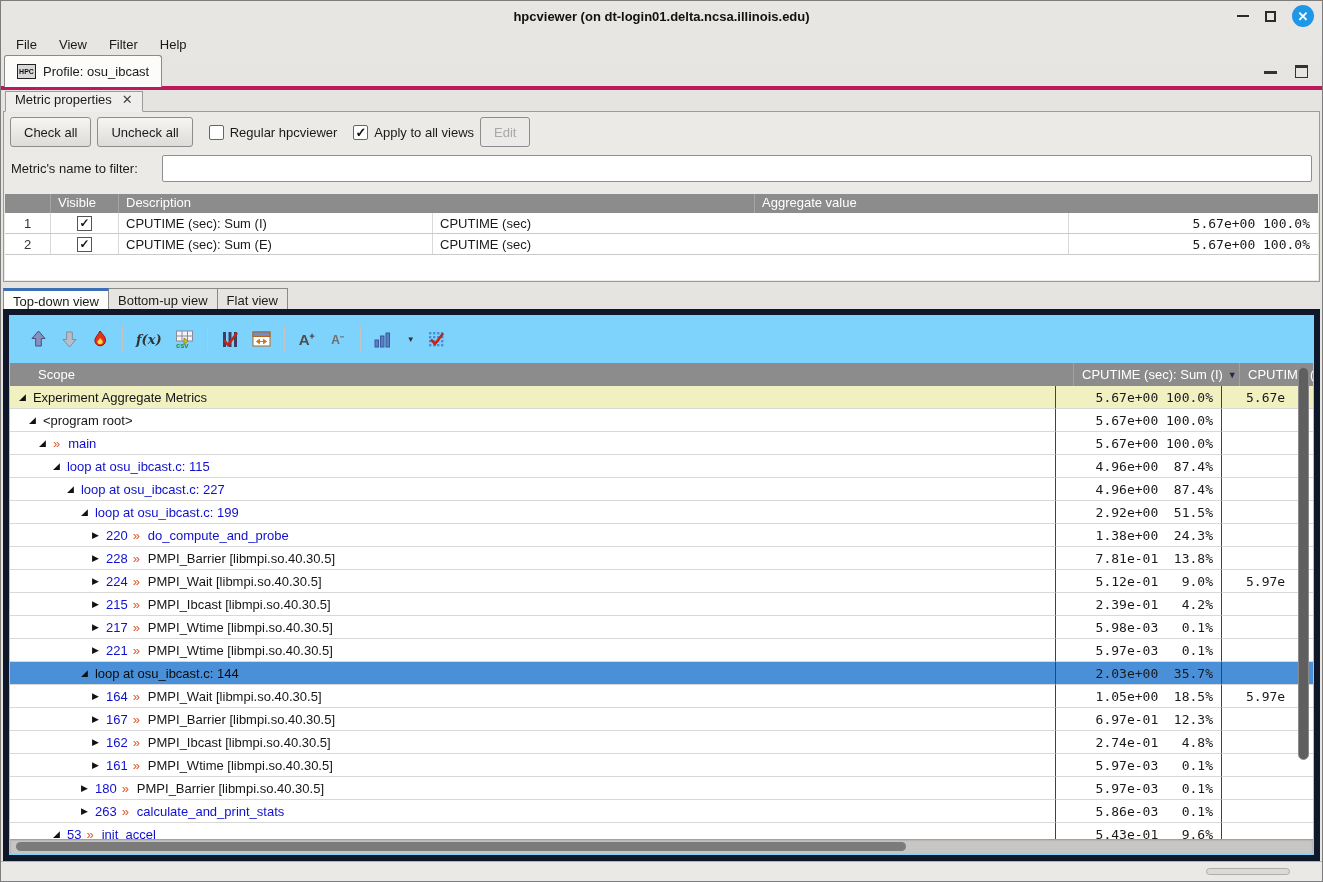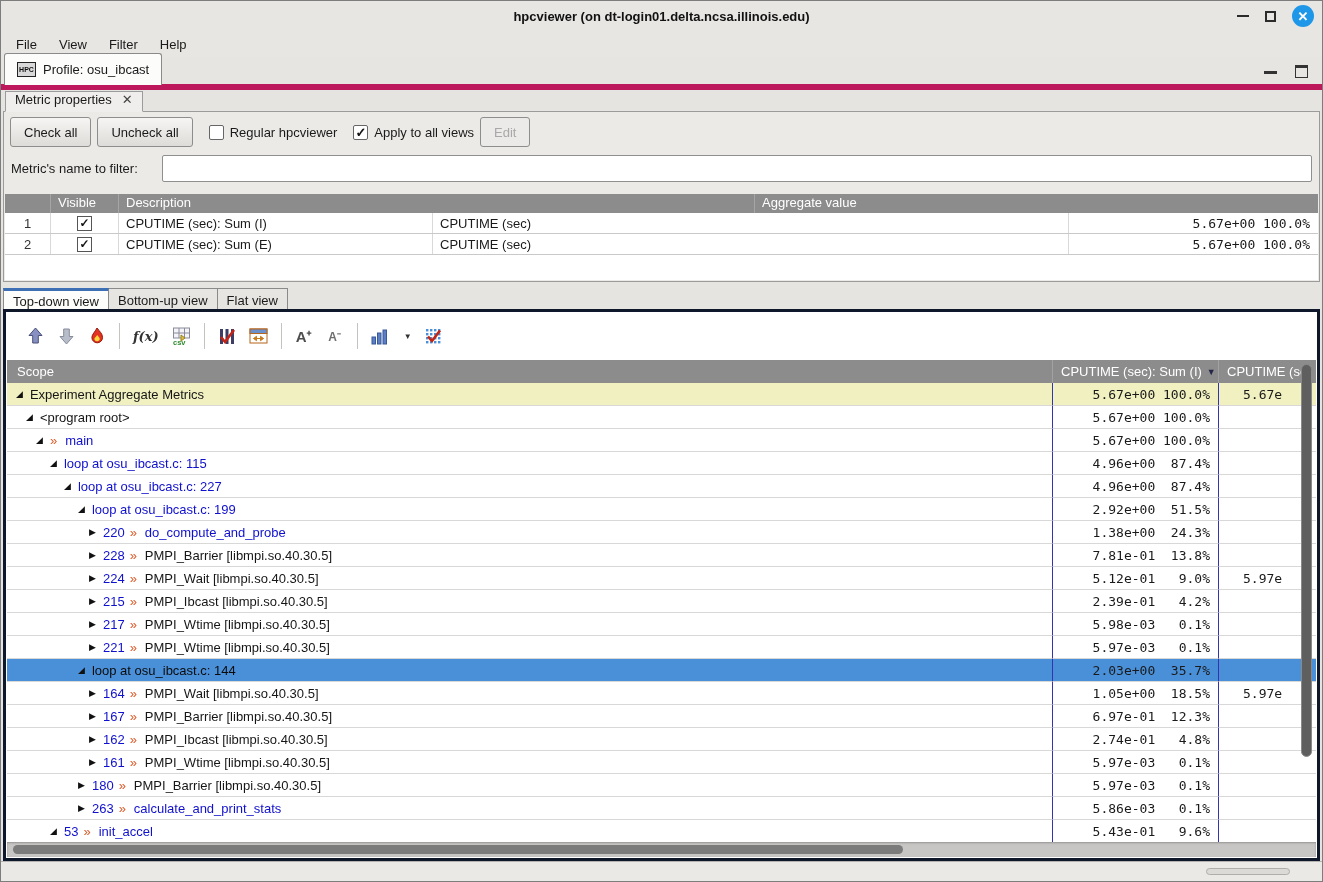--- a/index.html
+++ b/index.html
@@ -13,21 +13,21 @@
   .win-controls { position:absolute; right:8px; top:0; height:30px; display:flex; align-items:center; gap:16px; }
   .btn-min { width:12px; height:2px; background:#2b2b2b; cursor:pointer; }
   .btn-max { width:11px; height:11px; border:2px solid #2b2b2b; cursor:pointer; }
   .btn-close { width:22px; height:22px; border-radius:50%; background:#1f97e8; color:#fff; display:flex; align-items:center; justify-content:center; font-weight:bold; font-size:13px; cursor:pointer; }
 
   
   .menubar { position:absolute; top:30px; left:0; right:0; height:26px; background:#e8e6e3; display:flex; align-items:center; padding-left:4px; }
   .menu-item { padding:3px 11px; cursor:pointer; }
 
   
-  .tabstrip { position:absolute; top:56px; left:0; right:0; height:33px; border-bottom:6px solid #be185d; background:#e7e5e2; }
+  .tabstrip { position:absolute; top:56px; left:0; right:0; height:33px; border-bottom:4px solid #be185d; background:#e7e5e2; }
   .editor-tab { position:absolute; left:3px; bottom:-1px; height:32px; background:#fcfcfb; border:1px solid #8a8a8a; border-bottom:none; border-radius:3px 3px 0 0; display:flex; align-items:center; gap:7px; padding:0 12px; cursor:pointer; }
   .hpc-icon { width:19px; height:15px; border:1px solid #222; background:#d8d8d8; color:#111; font-size:7px; font-weight:bold; display:flex; align-items:center; justify-content:center; letter-spacing:0; }
   .view-area-controls { position:absolute; right:14px; top:8px; display:flex; gap:18px; align-items:center; }
   .icon-minview { width:13px; height:5px; border-bottom:3px solid #333; cursor:pointer; }
   .icon-maxview { width:13px; height:13px; border:1px solid #333; border-top:3px solid #333; cursor:pointer; }
 
   
   .metric-panel { position:absolute; top:90px; left:2px; right:2px; height:191px; }
   .mp-tab { position:absolute; top:0; left:2px; height:21px; z-index:2; background:#efeeec; border:1px solid #9b9b9b; border-bottom:1px solid #efeeec; display:flex; align-items:flex-start; gap:10px; padding:0 9px; cursor:pointer; }
   .mp-close { color:#444; font-size:13px; cursor:pointer; }
@@ -51,31 +51,31 @@
   .mt-row .mt-c2, .mt-row .mt-c3 { padding-left:7px; }
   .mt-row .mt-c4 { justify-content:flex-end; padding-right:8px; font-family:"DejaVu Sans Mono", monospace; white-space:pre; }
   .chk-sm { width:15px; height:15px; background:#fff; border:1px solid #555; display:flex; align-items:center; justify-content:center; font-size:12px; font-weight:bold; color:#111; }
 
   
   .views { position:absolute; top:287px; left:2px; right:2px; height:573px; }
   .view-tabs { height:21px; display:flex; }
   .vtab { height:25px; display:flex; align-items:center; padding:0 9px; border:1px solid #8a8a8a; border-left:none; background:#e7e5e2; cursor:pointer; }
   .vtab:first-child { border-left:1px solid #8a8a8a; }
   .vtab.active { background:#fdfdfc; border-top:3px solid #3d6fb4; border-bottom:1px solid #fdfdfc; font-weight:normal; }
-  .view-content { position:absolute; top:21px; left:0; right:0; bottom:0; border:3px solid #0f172a; background:#ffffff; }
+  .view-content { position:absolute; top:21px; left:0; right:0; bottom:0; border:6px solid #0f172a; background:#7dd3fc; }
   .toolbar { height:48px; display:flex; align-items:center; padding-left:20px; gap:13px; }
   .tb-icon { display:flex; align-items:center; justify-content:center; cursor:pointer; min-width:18px; height:22px; }
   .tb-sep { width:1px; height:26px; background:#c5c3c0; }
   .tb-text { font-style:italic; font-weight:bold; font-size:13px; color:#333; font-family:"DejaVu Serif", serif; }
   .tb-caret { font-size:8px; color:#333; margin-left:2px; cursor:pointer; }
 
   
   .tree { position:absolute; top:48px; left:1px; right:1px; bottom:16px; background:#fff; overflow:hidden; }
   .tree-header { position:relative; height:23px; background:#8c8c8c; color:#fff; }
-  .tree-header .th { position:absolute; top:0; bottom:0; display:flex; align-items:center; overflow:hidden; white-space:nowrap; cursor:pointer; }
+  .tree-header .th { position:absolute; top:0; bottom:0; display:flex; align-items:center; overflow:hidden; white-space:nowrap; cursor:pointer;margin-left:18px; }
   .th-scope { left:0; width:1045px; padding-left:10px; }
   .th-m1 { left:1045px; width:166px; border-left:1px solid #a2a2a2; padding-left:8px; }
   .th-m2 { left:1211px; width:166px; border-left:1px solid #a2a2a2; padding-left:8px; }
   .sort-arrow { font-size:9px; color:#26264a; margin-left:5px; }
   .t-row { position:relative; height:23px; background:#fff; cursor:pointer; }
   .t-row .scope { position:absolute; left:0; top:0; bottom:0; width:1045px; display:flex; align-items:center; border-bottom:1px solid #d8d8d8; overflow:hidden; white-space:nowrap; }
   .t-row .m1, .t-row .m2 { position:absolute; top:0; bottom:0; width:166px; border-left:1px solid #3434ae; border-bottom:1px solid #d8d8d8; font-family:"DejaVu Sans Mono", monospace; white-space:pre; display:flex; align-items:center; }
   .t-row .m1 { left:1045px; justify-content:flex-end; padding-right:8px; }
   .t-row .m2 { left:1211px; padding-left:24px; }
   .t-row.agg .scope, .t-row.agg .m1, .t-row.agg .m2 { background:#f1f0c1; }

